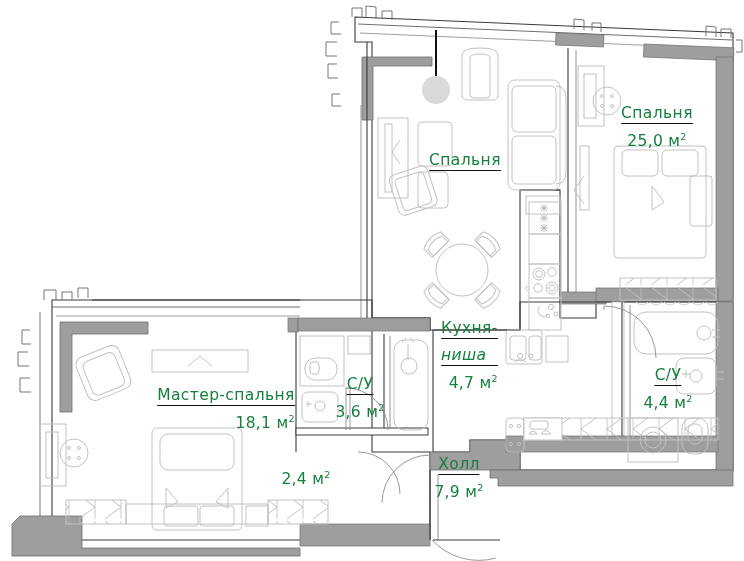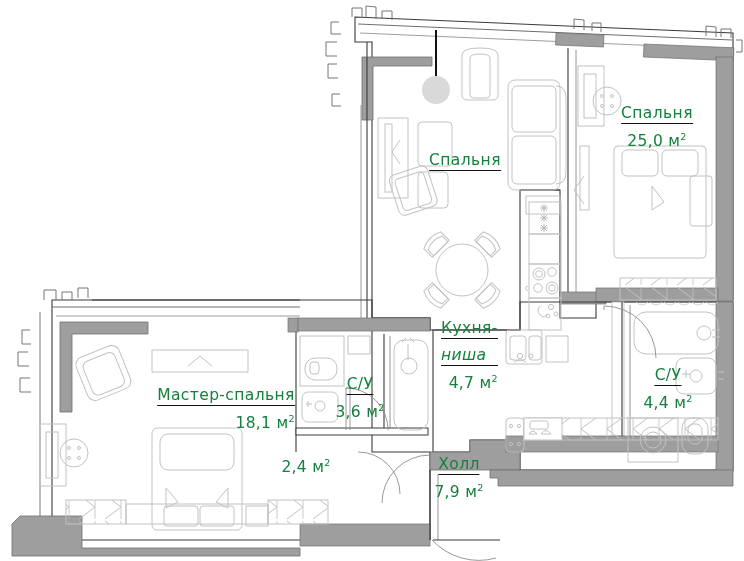--- a/index.html
+++ b/index.html
@@ -45,21 +45,21 @@
     font-size: 15.5px;
     letter-spacing: 0.3px;
     line-height: 19px;
     margin-top: 3px;
     display: block;
   }
   .room-area sup {
     font-size: 9.5px;
     vertical-align: super;
   }
-  .area-only .room-area { margin-top: 0; }
+  .area-only .room-area { margin-top: 12px; }
 </style>
 </head>
 <body>
 
 <div id="plan-root">
 
   <svg id="plan-svg" width="744" height="561" viewBox="0 0 744 561" xmlns="http://www.w3.org/2000/svg">
 
     <defs>
 

